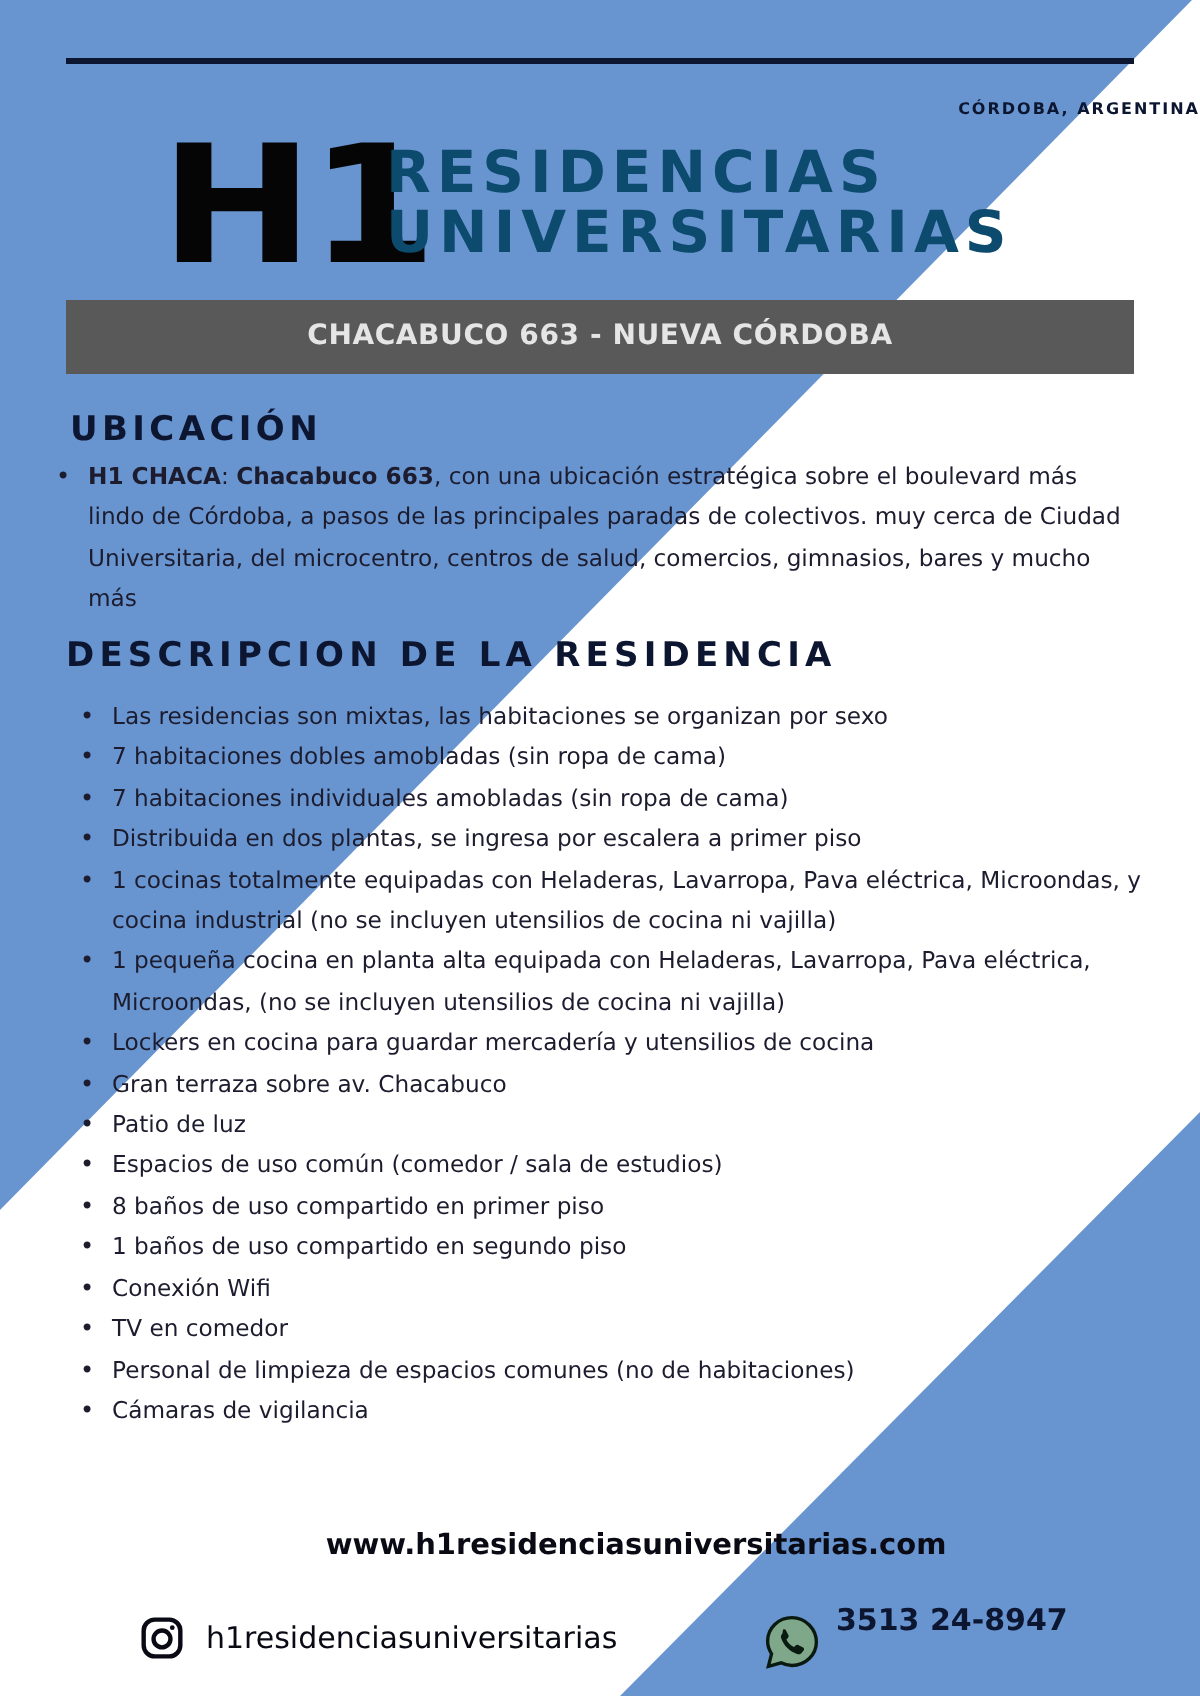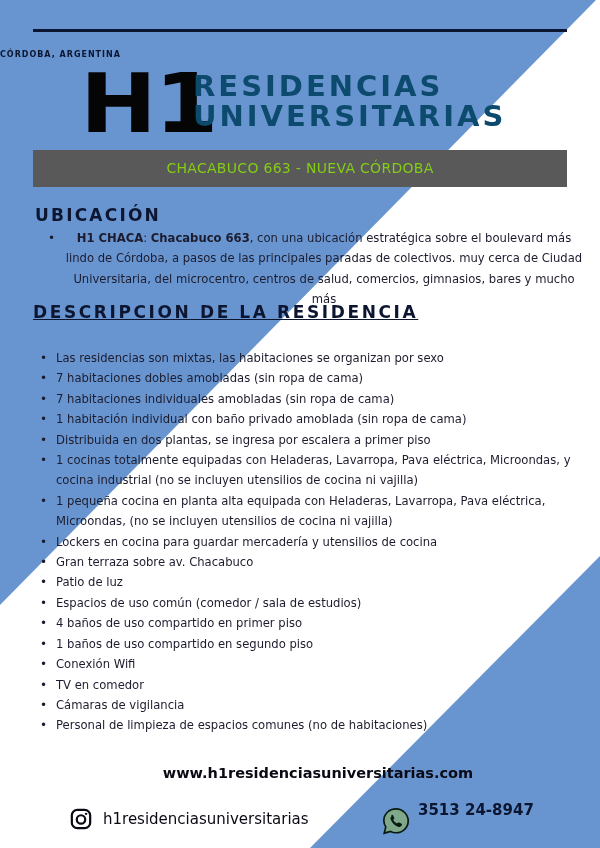--- a/index.html
+++ b/index.html
@@ -6,55 +6,55 @@
   body {
     width:600px; height:848px; position:relative; overflow:hidden;
     background:#ffffff;
     font-family:"DejaVu Sans", sans-serif;
     color:#1a1a2a;
   }
   .tri { position:absolute; left:0; top:0; width:600px; height:848px; pointer-events:none; }
   .layer { position:absolute; }
   .top-rule { left:33px; top:29px; width:534px; height:3px; background:#0d1631; }
   .location-small {
-    left:0; width:600px; top:50px; text-align:left;
+    left:0; width:600px; top:50px; text-align:right;
     font-size:8px; font-weight:bold; letter-spacing:1px; color:#0d1631;
   }
   .logo { left:80px; top:64px; height:80px; }
   .logo-h1 {
     position:absolute; left:0; top:0;
     font-size:82px; font-weight:bold; line-height:80px; color:#050505;
     letter-spacing:-2px;
     font-family:"DejaVu Sans", sans-serif;
     transform:scaleX(1.12); transform-origin:left top;
   }
   .logo-words {
     position:absolute; left:113px; top:7px;
     font-size:29px; font-weight:bold; line-height:30px; color:#0c4a6e;
     letter-spacing:3px; white-space:nowrap;
   }
   .address-bar {
     left:33px; top:150px; width:534px; height:37px; background:#595959;
-    color:#84cc16; font-size:14px; font-weight:normal; text-align:center; line-height:37px;
+    color:#e5e5e5; font-size:14px; font-weight:bold; text-align:center; line-height:37px;
     letter-spacing:0.3px;
   }
   .section-title {
     font-size:17px; font-weight:bold; letter-spacing:2.2px; color:#0d1631;
   }
   .ubic-title { left:35px; top:205px; }
-  .desc-title { left:33px; top:302px; letter-spacing:2.6px;text-decoration:underline; }
+  .desc-title { left:33px; top:318px; letter-spacing:2.6px; }
   ul.list { margin:0; padding:0; list-style:none; }
   ul.list li {
     position:relative; padding-left:20px;
     font-size:11.6px; line-height:20.4px; color:#1c1c2e;
   }
   ul.list li::before {
     content:"•"; position:absolute; left:4px; top:0; font-size:12px; color:#1c1c2e;
   }
-  .ubic-list { left:44px; top:228px; width:540px;text-align:center; }
+  .ubic-list { left:24px; top:228px; width:540px; }
   .ubic-list li { line-height:20.3px; font-size:11.7px; }
   .desc-list { left:36px; top:348px; width:545px; }
   b { font-weight:bold; }
   .website {
     left:0; width:600px; top:765px; text-align:center;
     font-size:14.5px; font-weight:bold; color:#0a0a14;padding-left:18px;
   }
   .insta { left:70px; top:808px; display:flex; align-items:center; }
   .insta-icon { width:22px; height:22px; }
   .insta-handle { margin-left:11px; font-size:15px; font-weight:normal; color:#0a0a14; }
@@ -89,34 +89,33 @@
 <ul class="layer list ubic-list">
   <li><b>H1 CHACA</b><span>: </span><b>Chacabuco 663</b><span>, con una ubicación estratégica sobre el boulevard más lindo de Córdoba, a pasos de las principales paradas de colectivos. muy cerca de Ciudad Universitaria, del microcentro, centros de salud, comercios, gimnasios, bares y mucho más</span></li>
 </ul>
 
 <div class="layer section-title desc-title">DESCRIPCION DE LA RESIDENCIA</div>
 
 <ul class="layer list desc-list">
   <li>Las residencias son mixtas, las habitaciones se organizan por sexo</li>
   <li>7 habitaciones dobles amobladas (sin ropa de cama)</li>
   <li>7 habitaciones individuales amobladas (sin ropa de cama)</li>
-  <li>1 habitación individual con baño privado amoblada (sin ropa de cama)</li>
   <li>Distribuida en dos plantas, se ingresa por escalera a primer piso</li>
   <li>1 cocinas  totalmente equipadas con Heladeras, Lavarropa, Pava eléctrica, Microondas, y cocina industrial (no se incluyen utensilios de cocina ni vajilla)</li>
   <li>1 pequeña cocina en planta alta equipada con Heladeras, Lavarropa, Pava eléctrica, Microondas,  (no se incluyen utensilios de cocina ni vajilla)</li>
   <li>Lockers en cocina para guardar mercadería y utensilios de cocina</li>
   <li>Gran terraza sobre av. Chacabuco</li>
   <li>Patio de luz</li>
   <li>Espacios de uso común (comedor / sala de estudios)</li>
-  <li>4 baños de uso compartido en primer piso</li>
+  <li>8 baños de uso compartido en primer piso</li>
   <li>1  baños de uso compartido en segundo piso</li>
   <li>Conexión Wifi</li>
   <li>TV en comedor</li>
+  <li>Personal de limpieza de espacios comunes (no de habitaciones)</li>
   <li>Cámaras de vigilancia</li>
-  <li>Personal de limpieza de espacios comunes (no de habitaciones)</li>
 </ul>
 
 <div class="layer website">www.h1residenciasuniversitarias.com</div>
 
 <div class="layer insta">
   <svg class="insta-icon" viewBox="0 0 24 24">
     <rect x="2" y="2" width="20" height="20" rx="6" ry="6" fill="none" stroke="#0a0a14" stroke-width="2.4"></rect>
     <circle cx="12" cy="12.5" r="4.6" fill="none" stroke="#0a0a14" stroke-width="2.4"></circle>
     <circle cx="17.6" cy="6.4" r="1.3" fill="#0a0a14"></circle>
   </svg>

